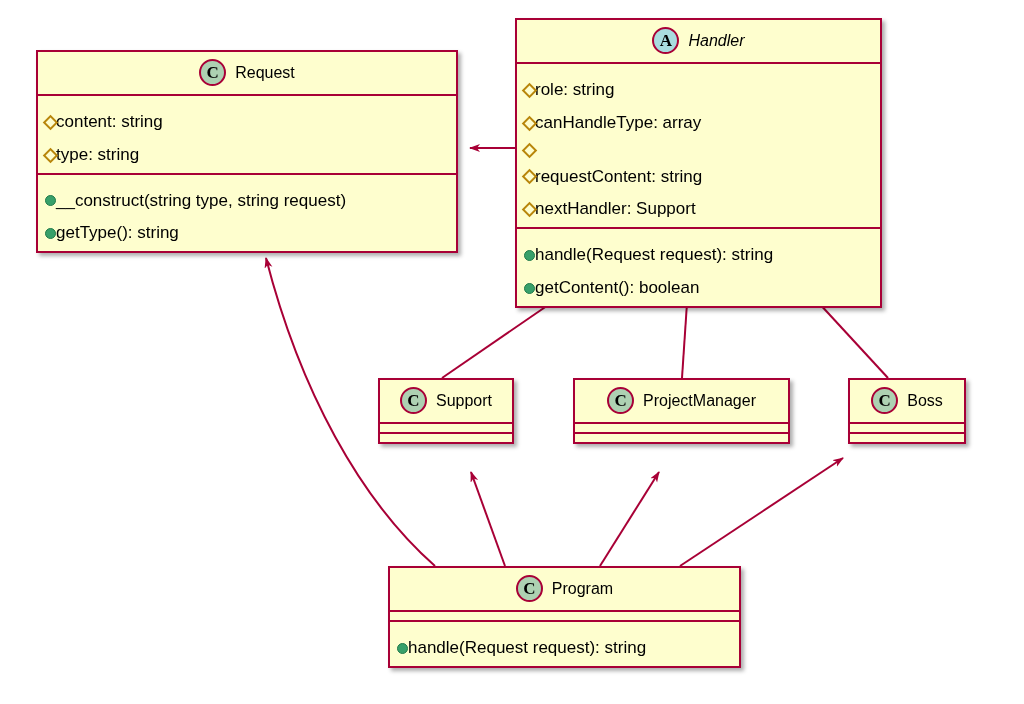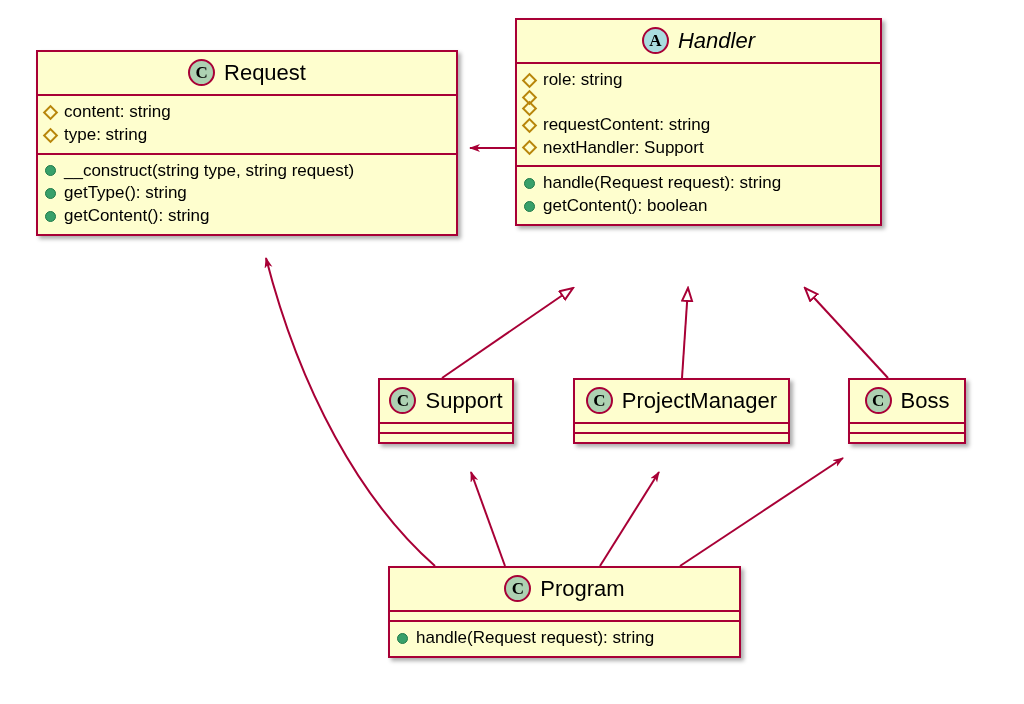--- a/index.html
+++ b/index.html
@@ -26,21 +26,21 @@
   }
   .cls-header {
     display: flex;
     align-items: center;
     justify-content: center;
     gap: 9px;
     padding: 7px 10px 8px 10px;
     border-bottom: 2px solid #A80036;
   }
   .cls-title {
-    font-size: 22px;
+    font-size: 16px;
     color: #000000;
     white-space: nowrap;
     line-height: 1;
   }
   .cls-title.abstract {
     font-style: italic;
   }
   .badge {
     width: 27px;
     height: 27px;
@@ -64,25 +64,25 @@
     border-bottom: 2px solid #A80036;
   }
   .compartment:last-child { border-bottom: none; }
   .compartment.empty {
     height: 8px;
     padding: 0;
   }
   .member {
     display: flex;
     align-items: center;
-    gap: 8px;
     font-size: 17px;
     color: #000000;
     line-height: 1.34;
     white-space: nowrap;
+    margin-top: 10px;
   }
   
   .m-attr {
     width: 11px;
     height: 11px;
     flex: 0 0 auto;
     transform: rotate(45deg);
     border: 2px solid #B8860B;
     box-sizing: border-box;
     background: transparent;
@@ -172,39 +172,36 @@
     </div>
     <div class="compartment">
       <div class="member">
         <span class="m-method"></span>
         <span>__construct(string type, string request)</span>
       </div>
       <div class="member">
         <span class="m-method"></span>
         <span>getType(): string</span>
       </div>
-      <div class="member">
-        <span class="m-method"></span>
-        <span>getContent(): string</span>
-      </div>
     </div>
   </div>
 
   <div class="uml-class" style="left:515px; top:18px; width:367px;">
     <div class="cls-header">
       <span class="badge abstract-badge">A</span>
       <span class="cls-title abstract">Handler</span>
     </div>
     <div class="compartment">
       <div class="member">
         <span class="m-attr"></span>
         <span>role: string</span>
       </div>
       <div class="member">
         <span class="m-attr"></span>
+        <span>canHandleType: array</span>
       </div>
       <div class="member">
         <span class="m-attr"></span>
       </div>
       <div class="member">
         <span class="m-attr"></span>
         <span>requestContent: string</span>
       </div>
       <div class="member">
         <span class="m-attr"></span>

